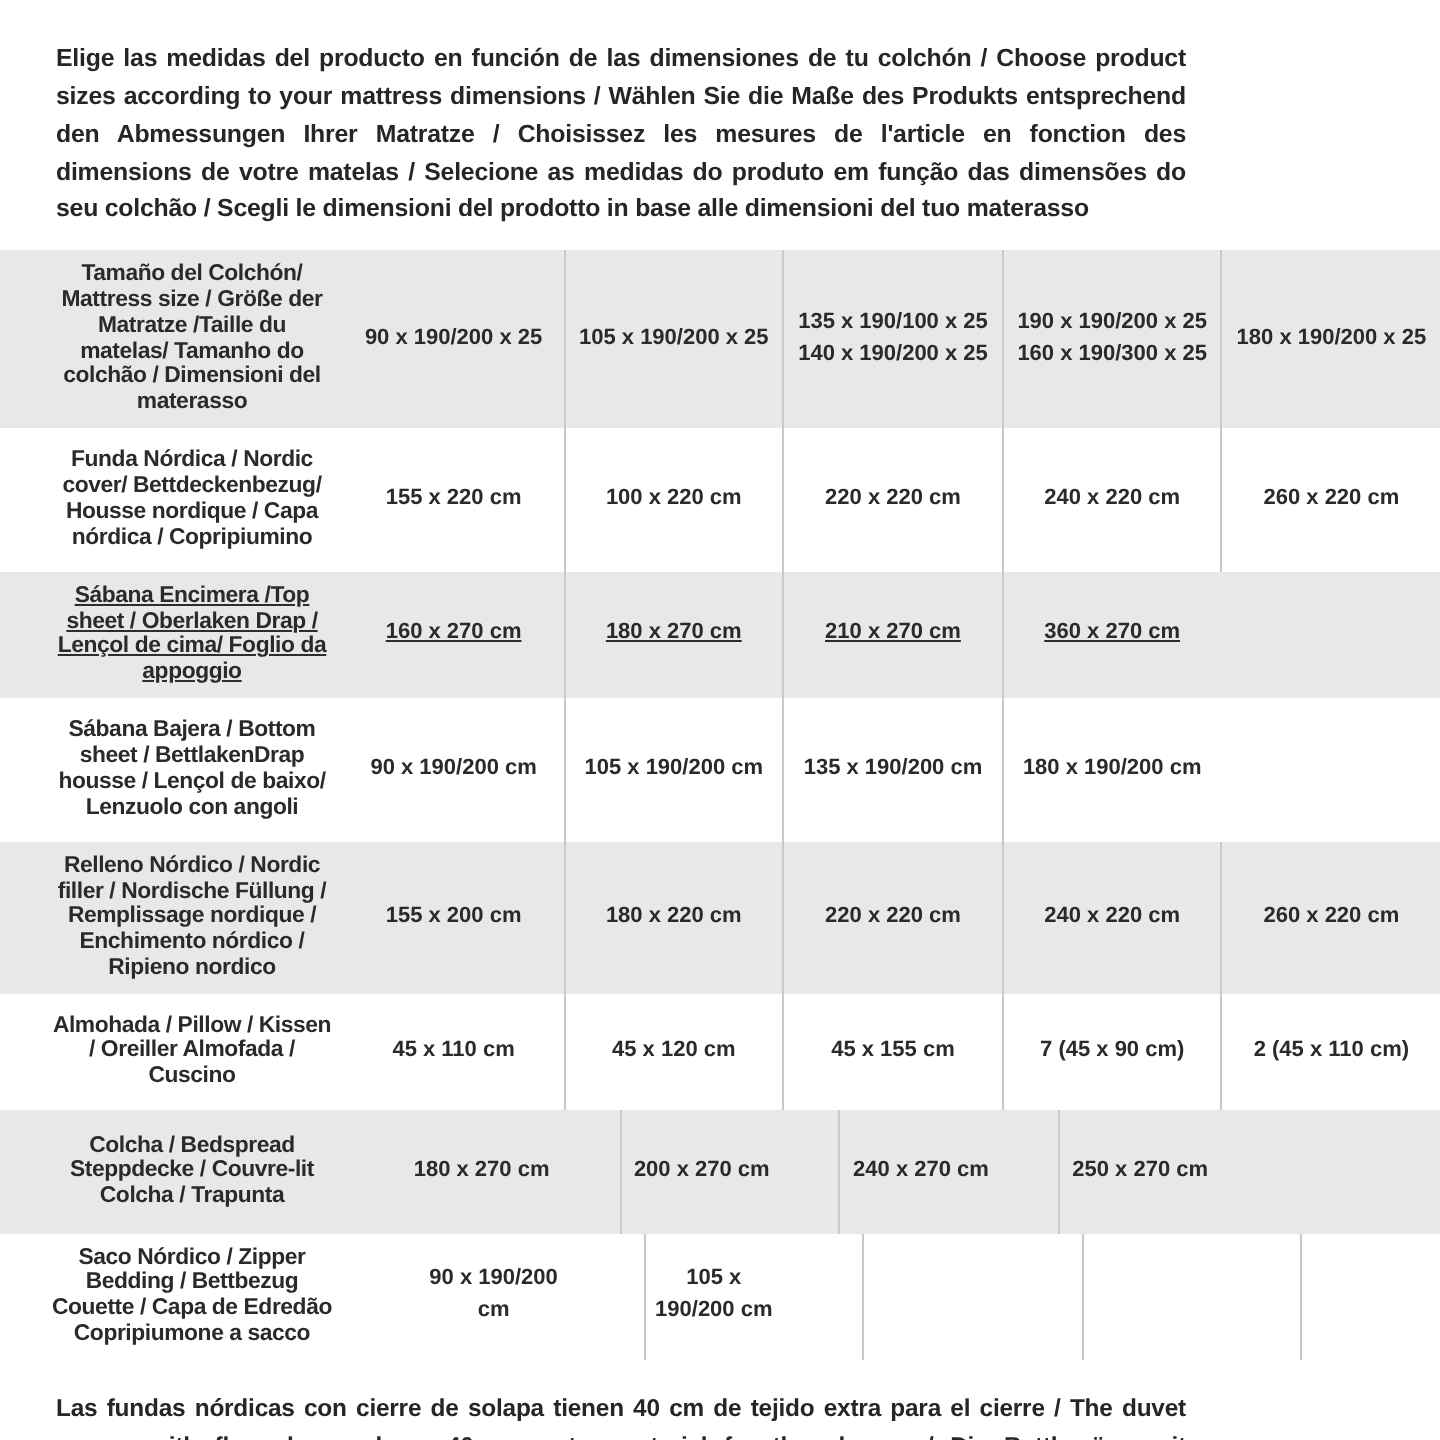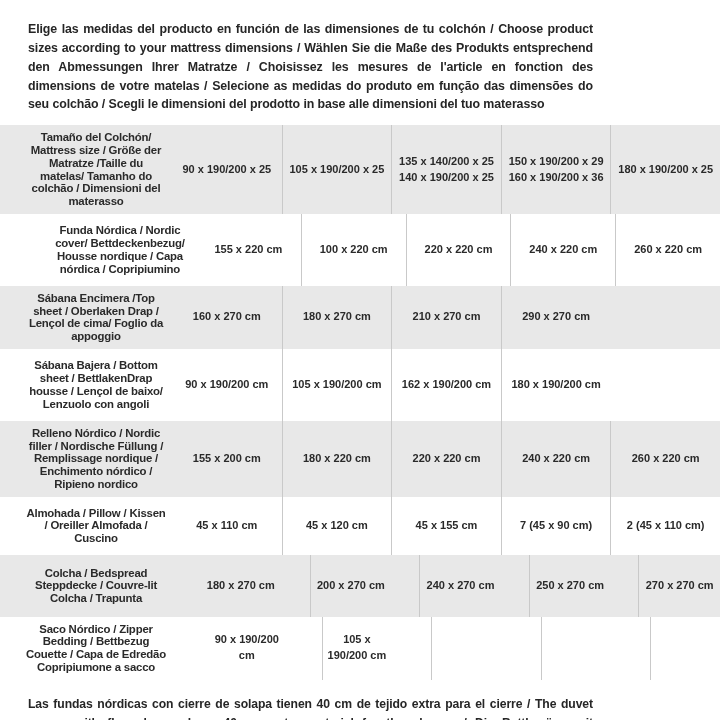--- a/index.html
+++ b/index.html
@@ -26,22 +26,22 @@
     margin-top:11px;
     width:720px;
   }
   .row{
     display:grid;
     grid-template-columns:172px repeat(5, 1fr);
     align-items:center;
   }
   .row.stripe{background:#e8e8e8;}
   .row:nth-child(1){min-height:75px;}
-  .row:nth-child(2){min-height:72px;margin-left:24px;}
-  .row:nth-child(3){min-height:63px;}
+  .row:nth-child(2){min-height:72px;}
+  .row:nth-child(3){min-height:63px;text-decoration:underline;}
   .row:nth-child(4){min-height:72px;border-radius:21px;}
   .row:nth-child(5){min-height:75px;}
   .row:nth-child(6){min-height:58px;}
   .row:nth-child(7){min-height:62px;gap:28px;}
   .row:nth-child(8){min-height:57px;gap:40px;}
 
   .cell{
     box-sizing:border-box;
     height:100%;
     display:flex;
@@ -89,26 +89,26 @@
   <div class="size-table">
       <div class="row stripe">
         <div class="cell label">Tamaño del Colchón/ Mattress size / Größe der Matratze /Taille du matelas/ Tamanho do colchão / Dimensioni del materasso</div>
         <div class="cell value">
           <div>90 x 190/200 x 25</div>
         </div>
         <div class="cell value">
           <div>105 x 190/200 x 25</div>
         </div>
         <div class="cell value">
-          <div>135 x 140/200 x 25</div>
+          <div>135 x 190/100 x 25</div>
           <div>140 x 190/200 x 25</div>
         </div>
         <div class="cell value">
-          <div>150 x 190/200 x 29</div>
-          <div>160 x 190/200 x 36</div>
+          <div>190 x 190/200 x 25</div>
+          <div>160 x 190/300 x 25</div>
         </div>
         <div class="cell value">
           <div>180 x 190/200 x 25</div>
         </div>
       </div>
       <div class="row">
         <div class="cell label">Funda Nórdica / Nordic cover/ Bettdeckenbezug/ Housse nordique / Capa nórdica / Copripiumino</div>
         <div class="cell value">
           <div>155 x 220 cm</div>
         </div>
@@ -130,33 +130,33 @@
         <div class="cell value">
           <div>160 x 270 cm</div>
         </div>
         <div class="cell value">
           <div>180 x 270 cm</div>
         </div>
         <div class="cell value">
           <div>210 x 270 cm</div>
         </div>
         <div class="cell value">
-          <div>290 x 270 cm</div>
+          <div>360 x 270 cm</div>
         </div>
       </div>
       <div class="row">
         <div class="cell label">Sábana Bajera / Bottom sheet / BettlakenDrap housse / Lençol de baixo/ Lenzuolo con angoli</div>
         <div class="cell value">
           <div>90 x 190/200 cm</div>
         </div>
         <div class="cell value">
           <div>105 x 190/200 cm</div>
         </div>
         <div class="cell value">
-          <div>162 x 190/200 cm</div>
+          <div>135 x 190/200 cm</div>
         </div>
         <div class="cell value">
           <div>180 x 190/200 cm</div>
         </div>
       </div>
       <div class="row stripe">
         <div class="cell label">Relleno Nórdico / Nordic filler / Nordische Füllung / Remplissage nordique / Enchimento nórdico / Ripieno nordico</div>
         <div class="cell value">
           <div>155 x 200 cm</div>
         </div>
@@ -197,23 +197,20 @@
           <div>180 x 270 cm</div>
         </div>
         <div class="cell value">
           <div>200 x 270 cm</div>
         </div>
         <div class="cell value">
           <div>240 x 270 cm</div>
         </div>
         <div class="cell value">
           <div>250 x 270 cm</div>
-        </div>
-        <div class="cell value">
-          <div>270 x 270 cm</div>
         </div>
       </div>
       <div class="row">
         <div class="cell label">Saco Nórdico / Zipper Bedding / Bettbezug Couette / Capa de Edredão Copripiumone a sacco</div>
         <div class="cell value">
           <div>90 x 190/200 cm</div>
         </div>
         <div class="cell value">
           <div>105 x 190/200 cm</div>
         </div>

